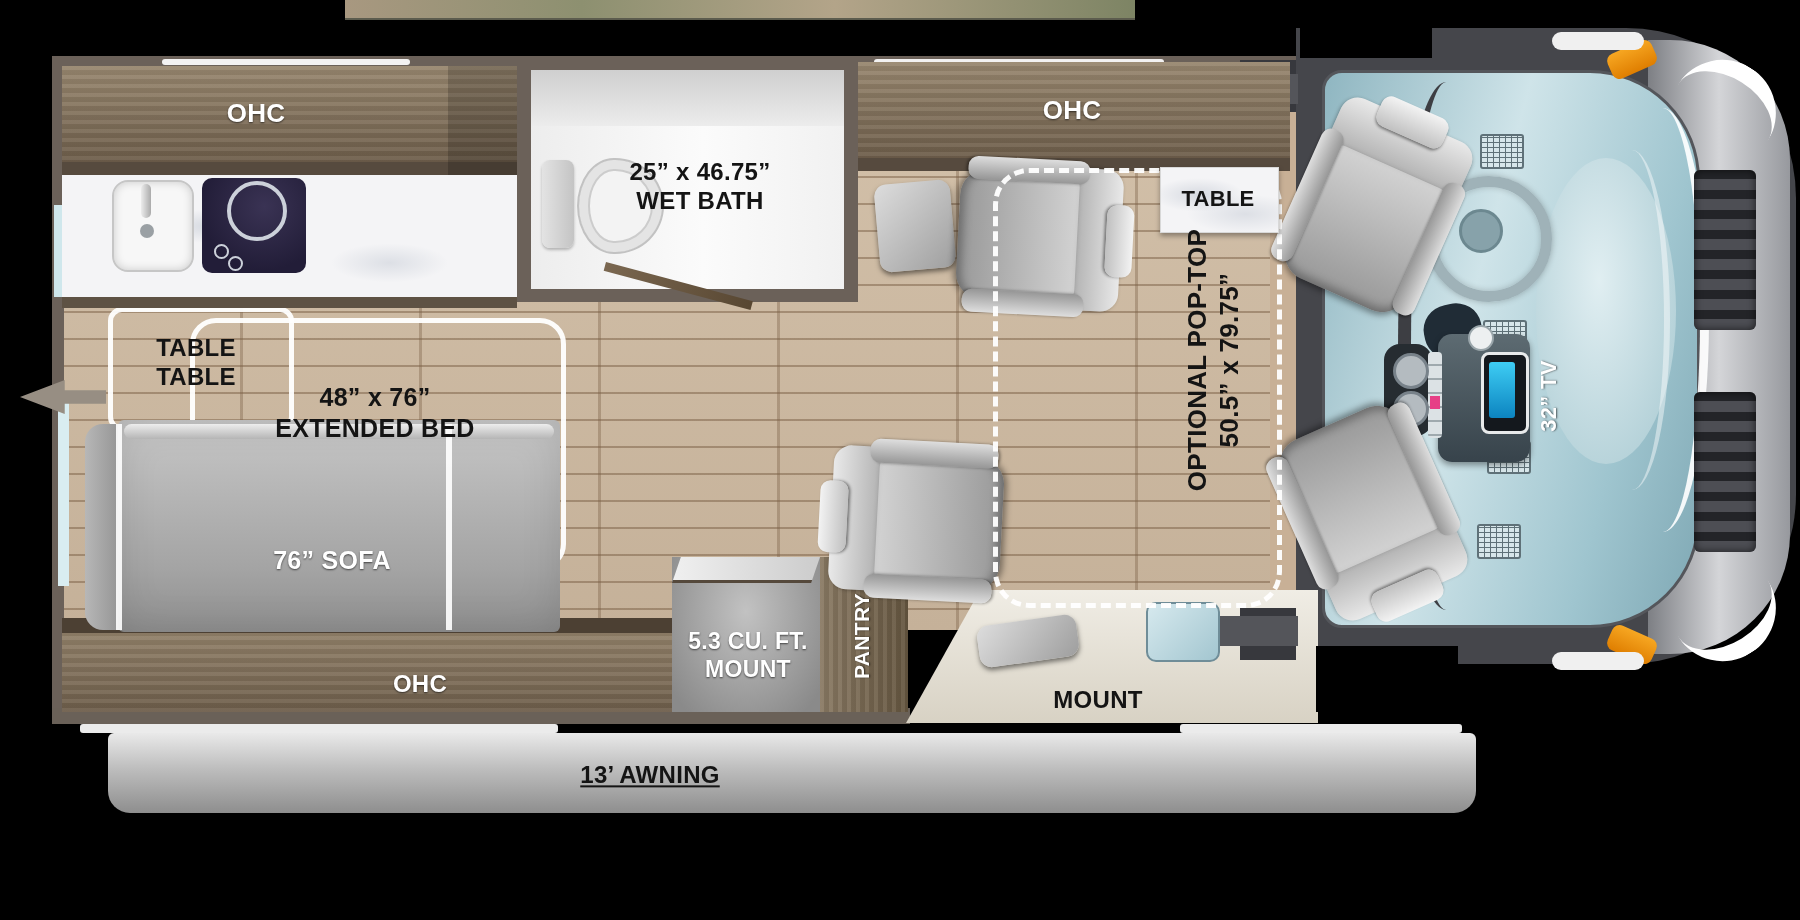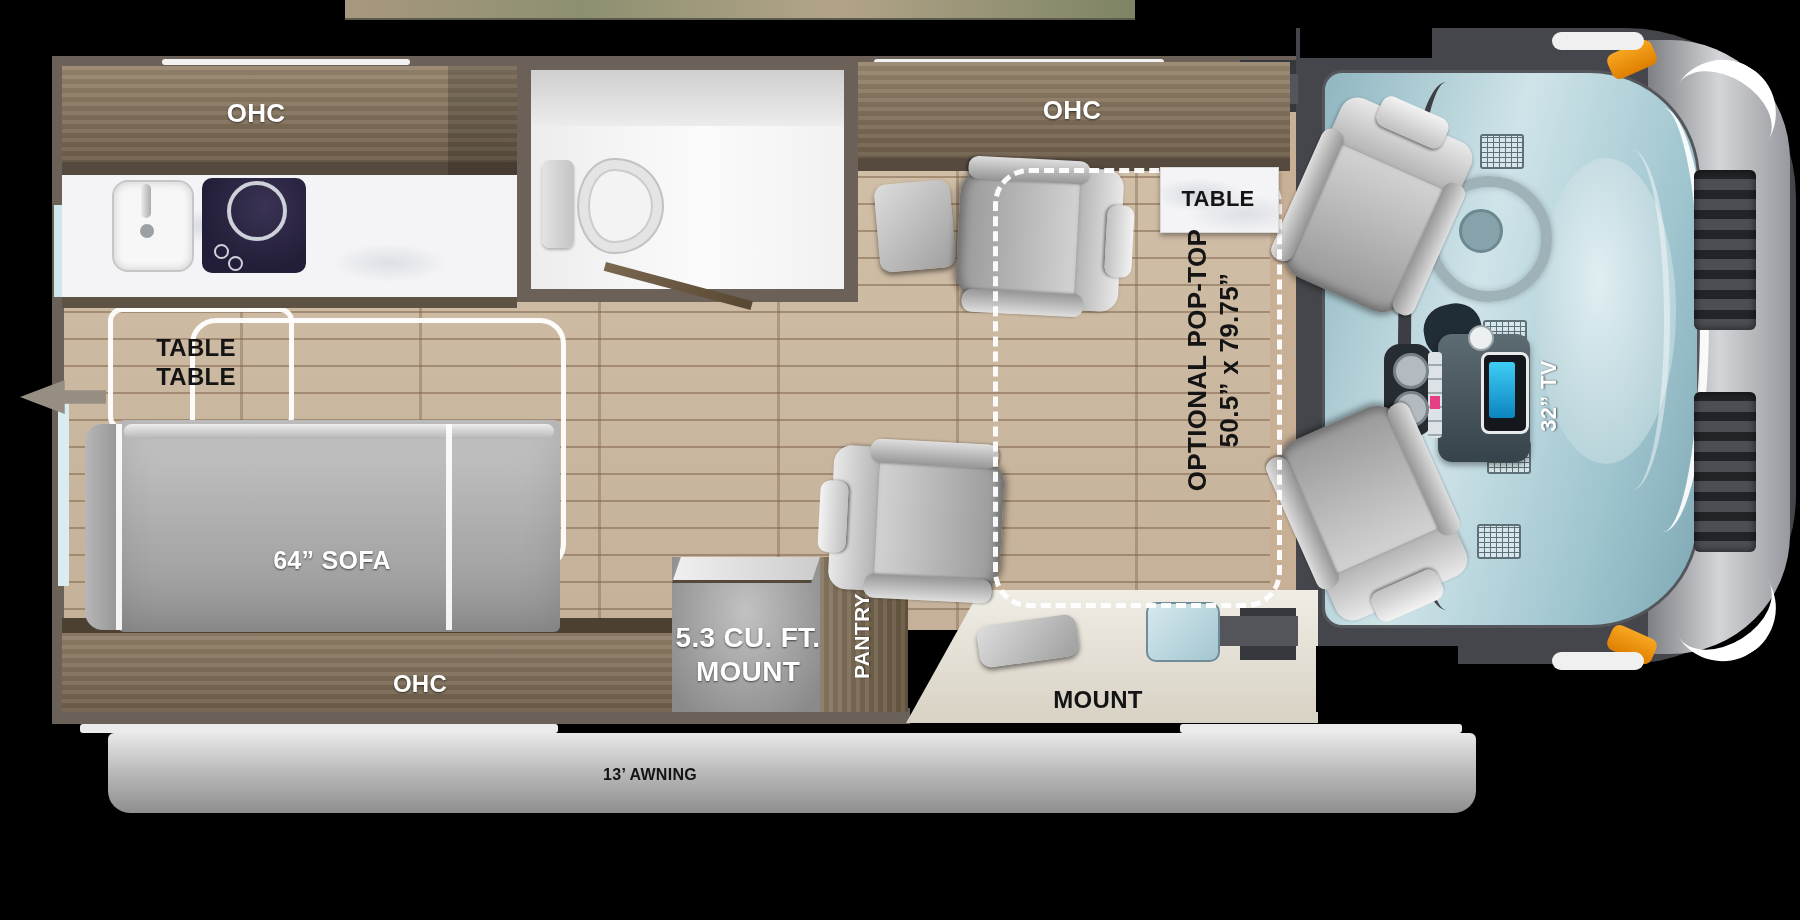--- a/index.html
+++ b/index.html
@@ -56,21 +56,21 @@
 
 <div class="plan">
 
   <div class="a" style="left:345px;top:0;width:790px;height:18px;
               background:linear-gradient(90deg,#a89880,#8d9070 30%,#b3a489 62%,#7d8464);
               border-bottom:2px solid #5c5c4e;"></div>
 
   <div class="a" style="left:108px;top:733px;width:1368px;height:80px;z-index:1;
               background:linear-gradient(180deg,#e9e9e9,#bdbdbd 45%,#8e8e8e);
               border-radius:6px 6px 22px 22px;"></div>
-  <div class="lab b" style="left:650px;top:775px;font-size:16px;">13’ AWNING</div>
+  <div class="lab b" style="left:650px;top:775px;font-size:24px;text-decoration:underline;">13’ AWNING</div>
 
   <div class="a wall" style="left:52px;top:56px;width:1268px;height:16px;"></div>
   <div class="a wall" style="left:52px;top:56px;width:14px;height:660px;"></div>
   <div class="a" style="left:52px;top:708px;width:858px;height:16px;background:#6a6158;"></div>
   <div class="a white-strip" style="left:162px;top:59px;width:248px;height:6px;"></div>
   <div class="a white-strip" style="left:874px;top:59px;width:290px;height:6px;"></div>
   <div class="a white-strip" style="left:80px;top:724px;width:478px;height:9px;"></div>
   <div class="a white-strip" style="left:1180px;top:724px;width:282px;height:9px;"></div>
   <div class="a" style="left:54px;top:205px;width:9px;height:92px;background:#cfe7ec;z-index:3;"></div>
   <div class="a" style="left:58px;top:402px;width:11px;height:184px;background:#d9edf1;z-index:3;"></div>
@@ -105,20 +105,24 @@
   <div class="a wall" style="left:517px;top:56px;width:341px;height:246px;z-index:8;"></div>
   <div class="a" style="left:531px;top:70px;width:313px;height:219px;background:linear-gradient(90deg,#ededed,#fbfbfb 55%,#f1f1f1);z-index:9;"></div>
   <div class="a" style="left:531px;top:70px;width:313px;height:56px;background:linear-gradient(180deg,#cfcfcf,#ececec);z-index:10;"></div>
   <div class="a" style="left:542px;top:160px;width:32px;height:88px;border-radius:8px;
               background:linear-gradient(90deg,#e3e3e3,#c4c4c4);box-shadow:0 2px 3px rgba(0,0,0,.25);z-index:11;"></div>
   <div class="a" style="left:577px;top:158px;width:83px;height:92px;border-radius:42% 56% 56% 42% / 50%;
               background:#f3f3f3;border:2px solid #c2c2c2;
               box-shadow:inset 0 0 0 9px #e4e4e4, inset 0 0 0 11px #cccccc;z-index:11;"></div>
   <div class="a" style="left:606px;top:262px;width:152px;height:9px;background:linear-gradient(90deg,#7a6750,#584732);
               transform:rotate(15deg);transform-origin:left top;z-index:12;"></div>
+  <div class="lab b" style="left:700px;top:186px;font-size:24px;">
+    <div>25” x 46.75”</div>
+    <div>WET BATH</div>
+  </div>
 
   <div class="a woodh" style="left:858px;top:62px;width:432px;height:96px;z-index:8;"></div>
   <div class="a" style="left:858px;top:158px;width:432px;height:13px;background:#564a3e;z-index:9;"></div>
   <div class="lab w" style="left:1072px;top:111px;font-size:26px;">OHC</div>
   <div class="a marble" style="left:1160px;top:167px;width:117px;height:64px;border:1px solid #d8d8d8;z-index:32;
               box-shadow:0 3px 5px rgba(0,0,0,.35);"></div>
   <div class="lab b" style="left:1218px;top:199px;font-size:22px;">TABLE</div>
 
   <div class="seat" style="left:962px;top:152px;width:148px;height:170px;transform:rotate(93deg);">
     <div class="s-back"></div>
@@ -139,41 +143,45 @@
 
   <div class="dash-outline" style="left:993px;top:168px;width:279px;height:430px;"></div>
   <div class="lab rot b" style="left:1214px;top:360px;font-size:26px;">
     <div>OPTIONAL POP-TOP</div>
     <div>50.5” x 79.75”</div>
   </div>
 
   <div class="lab b" style="left:196px;top:362px;font-size:24px;">
     <div>TABLE</div>
     <div>TABLE</div>
+  </div>
+  <div class="lab b" style="left:375px;top:412px;font-size:25px;">
+    <div>48” x 76”</div>
+    <div>EXTENDED BED</div>
   </div>
   <div class="a" style="left:85px;top:424px;width:42px;height:206px;border-radius:18px 4px 4px 18px;
               background:linear-gradient(90deg,#b7b7b7,#8d8d8d);z-index:10;"></div>
   <div class="a" style="left:118px;top:420px;width:442px;height:212px;border-radius:6px;
               background:linear-gradient(180deg,#c6c6c6,#a4a4a4 70%,#8f8f8f);z-index:10;
               box-shadow:inset 0 0 40px rgba(0,0,0,.12);"></div>
   <div class="a" style="left:124px;top:424px;width:430px;height:15px;border-radius:8px;
               background:linear-gradient(180deg,#ededed,#b5b5b5);z-index:11;"></div>
   <div class="a" style="left:116px;top:424px;width:6px;height:206px;background:rgba(255,255,255,.9);z-index:12;"></div>
   <div class="a" style="left:446px;top:424px;width:6px;height:206px;background:rgba(255,255,255,.9);z-index:12;"></div>
-  <div class="lab w" style="left:332px;top:560px;font-size:25px;">64” SOFA</div>
+  <div class="lab w" style="left:332px;top:560px;font-size:25px;">76” SOFA</div>
 
   <div class="a woodh" style="left:62px;top:618px;width:610px;height:94px;z-index:8;"></div>
   <div class="a" style="left:62px;top:618px;width:610px;height:15px;background:#4c4033;z-index:9;"></div>
   <div class="lab w" style="left:420px;top:684px;font-size:24px;">OHC</div>
   <div class="a" style="left:672px;top:557px;width:148px;height:155px;z-index:8;
               background:radial-gradient(ellipse at 50% 35%, #c2c2c2, #8a8a8a 90%);"></div>
   <div class="a" style="left:672px;top:557px;width:148px;height:23px;z-index:9;
               background:linear-gradient(90deg,#f0f0f0,#cccccc);
               clip-path:polygon(6% 0,100% 0,94% 100%,0 100%);border-bottom:3px solid #55493c;"></div>
-  <div class="lab w" style="left:748px;top:655px;font-size:28px;">
+  <div class="lab w" style="left:748px;top:655px;font-size:23px;">
     <div>5.3 CU. FT.</div>
     <div>MOUNT</div>
   </div>
   <div class="a woodv" style="left:820px;top:557px;width:88px;height:155px;z-index:8;"></div>
   <div class="lab rot w" style="left:862px;top:636px;font-size:21px;">PANTRY</div>
 
   <div class="lab b" style="left:1098px;top:700px;font-size:24px;">MOUNT</div>
 
   <div class="a" style="left:1296px;top:28px;width:500px;height:636px;background:#45464b;border-radius:0 170px 170px 0;z-index:2;"></div>
   <div class="a" style="left:1648px;top:40px;width:142px;height:614px;border-radius:0 120px 120px 0;z-index:3;

